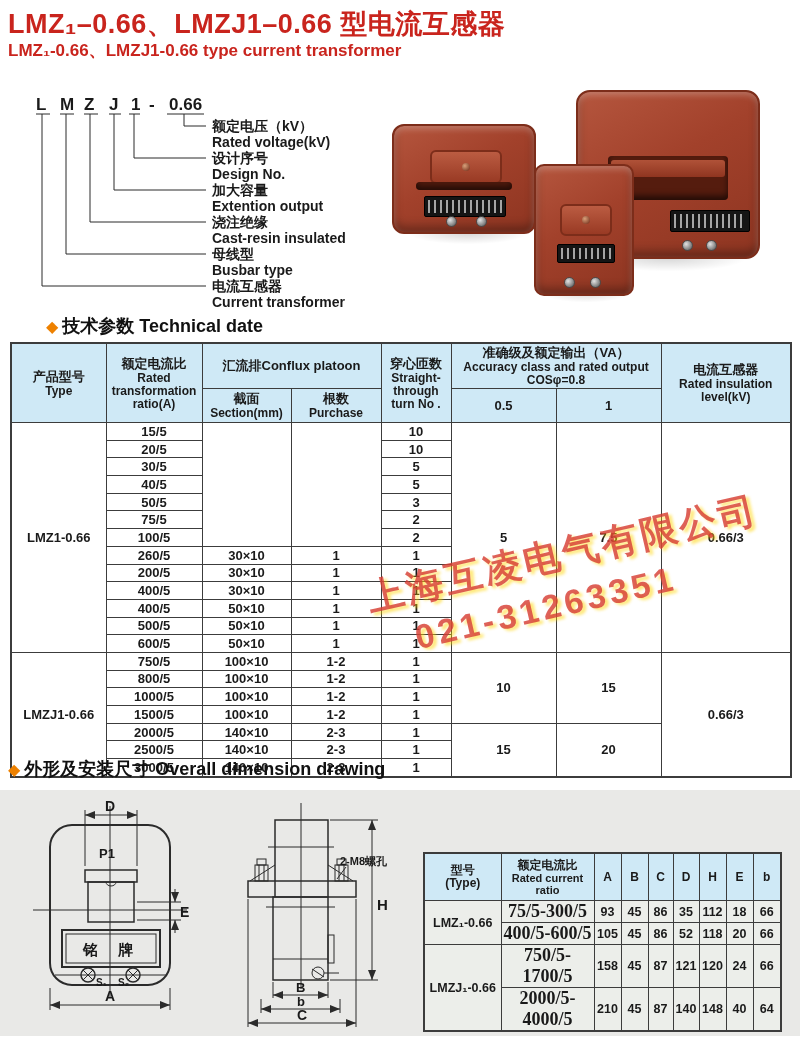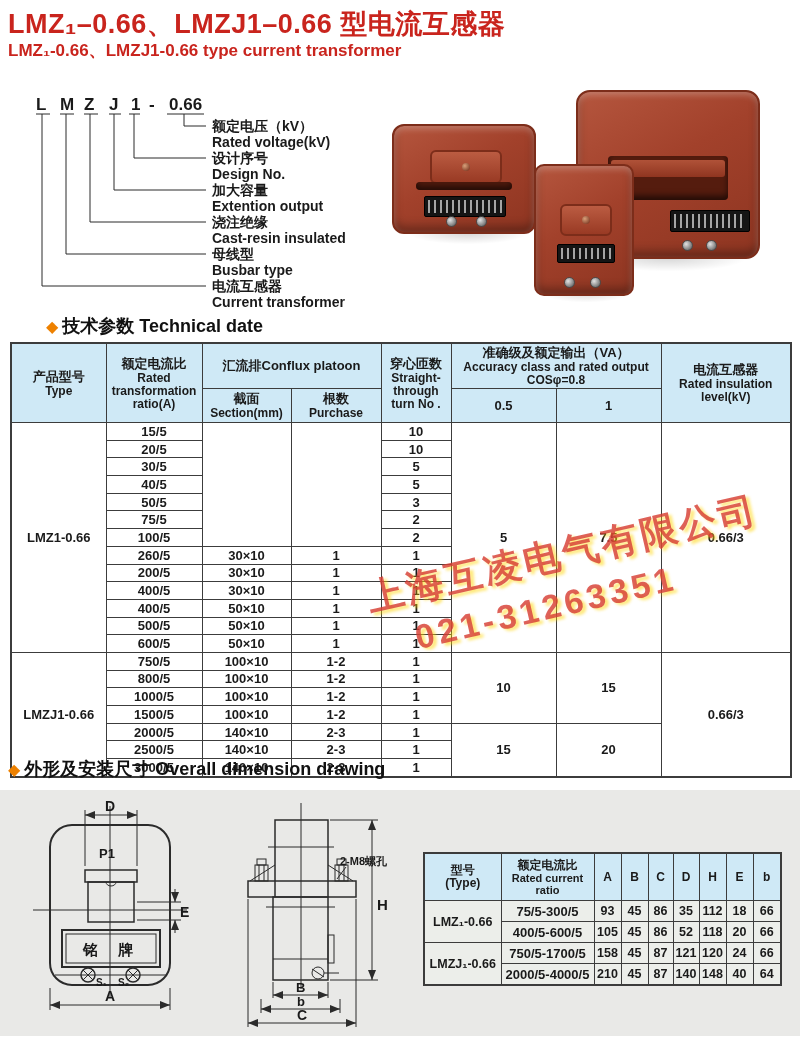--- a/index.html
+++ b/index.html
@@ -23,21 +23,21 @@
   #tech-table td{height:16.7px;font-weight:bold;font-size:13px;line-height:1;}
   #tech-table thead .zh{font-size:13px;line-height:16px;}
   #tech-table thead .en{font-size:12px;line-height:13px;font-weight:bold;}
   #tech-table thead tr:first-child th{height:44px;}
   #tech-table thead tr:last-child th{height:33px;}
 
   #dim-table{left:423px;top:852px;width:357px;}
   #dim-table thead th{font-size:12px;line-height:13px;}
   #dim-table thead .en{font-size:11px;line-height:12px;}
   #dim-table td{height:20px;font-weight:bold;font-size:12.5px;}
-  #dim-table td.ratio{font-size:13px;}
+  #dim-table td.ratio{font-size:18px;font-family:Liberation Serif, serif;}
   #dim-table tbody td{background:#eceeea;}
 
   
   #panel{left:0;top:790px;width:800px;height:246px;background:#e9e9e7;}
 
   
   svg text{font-family:"Liberation Sans","DejaVu Sans",sans-serif;font-weight:bold;fill:#1a1a1a;}
   .ln1{stroke:#2b2b2b;stroke-width:1;fill:none;}
   .ln15{stroke:#2b2b2b;stroke-width:1.5;fill:none;}
   .ln2{stroke:#2b2b2b;stroke-width:2;fill:none;}

